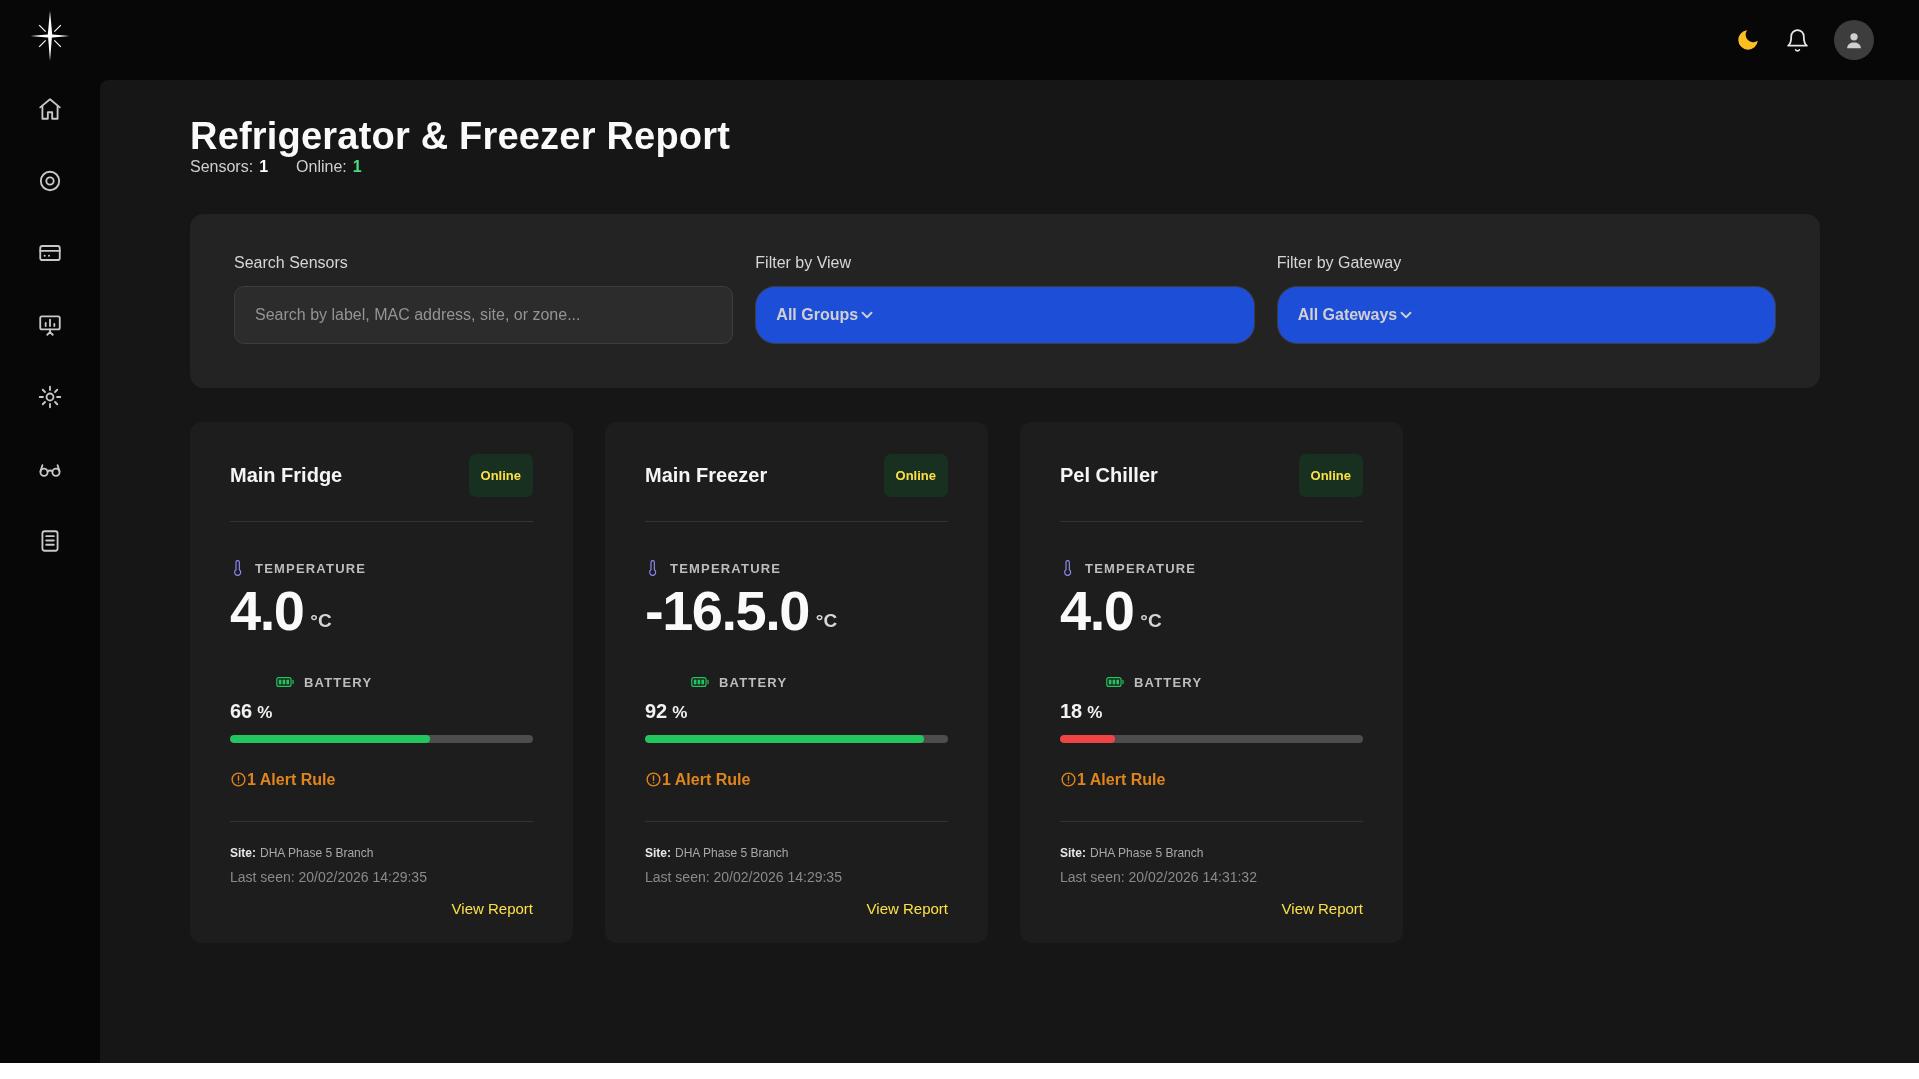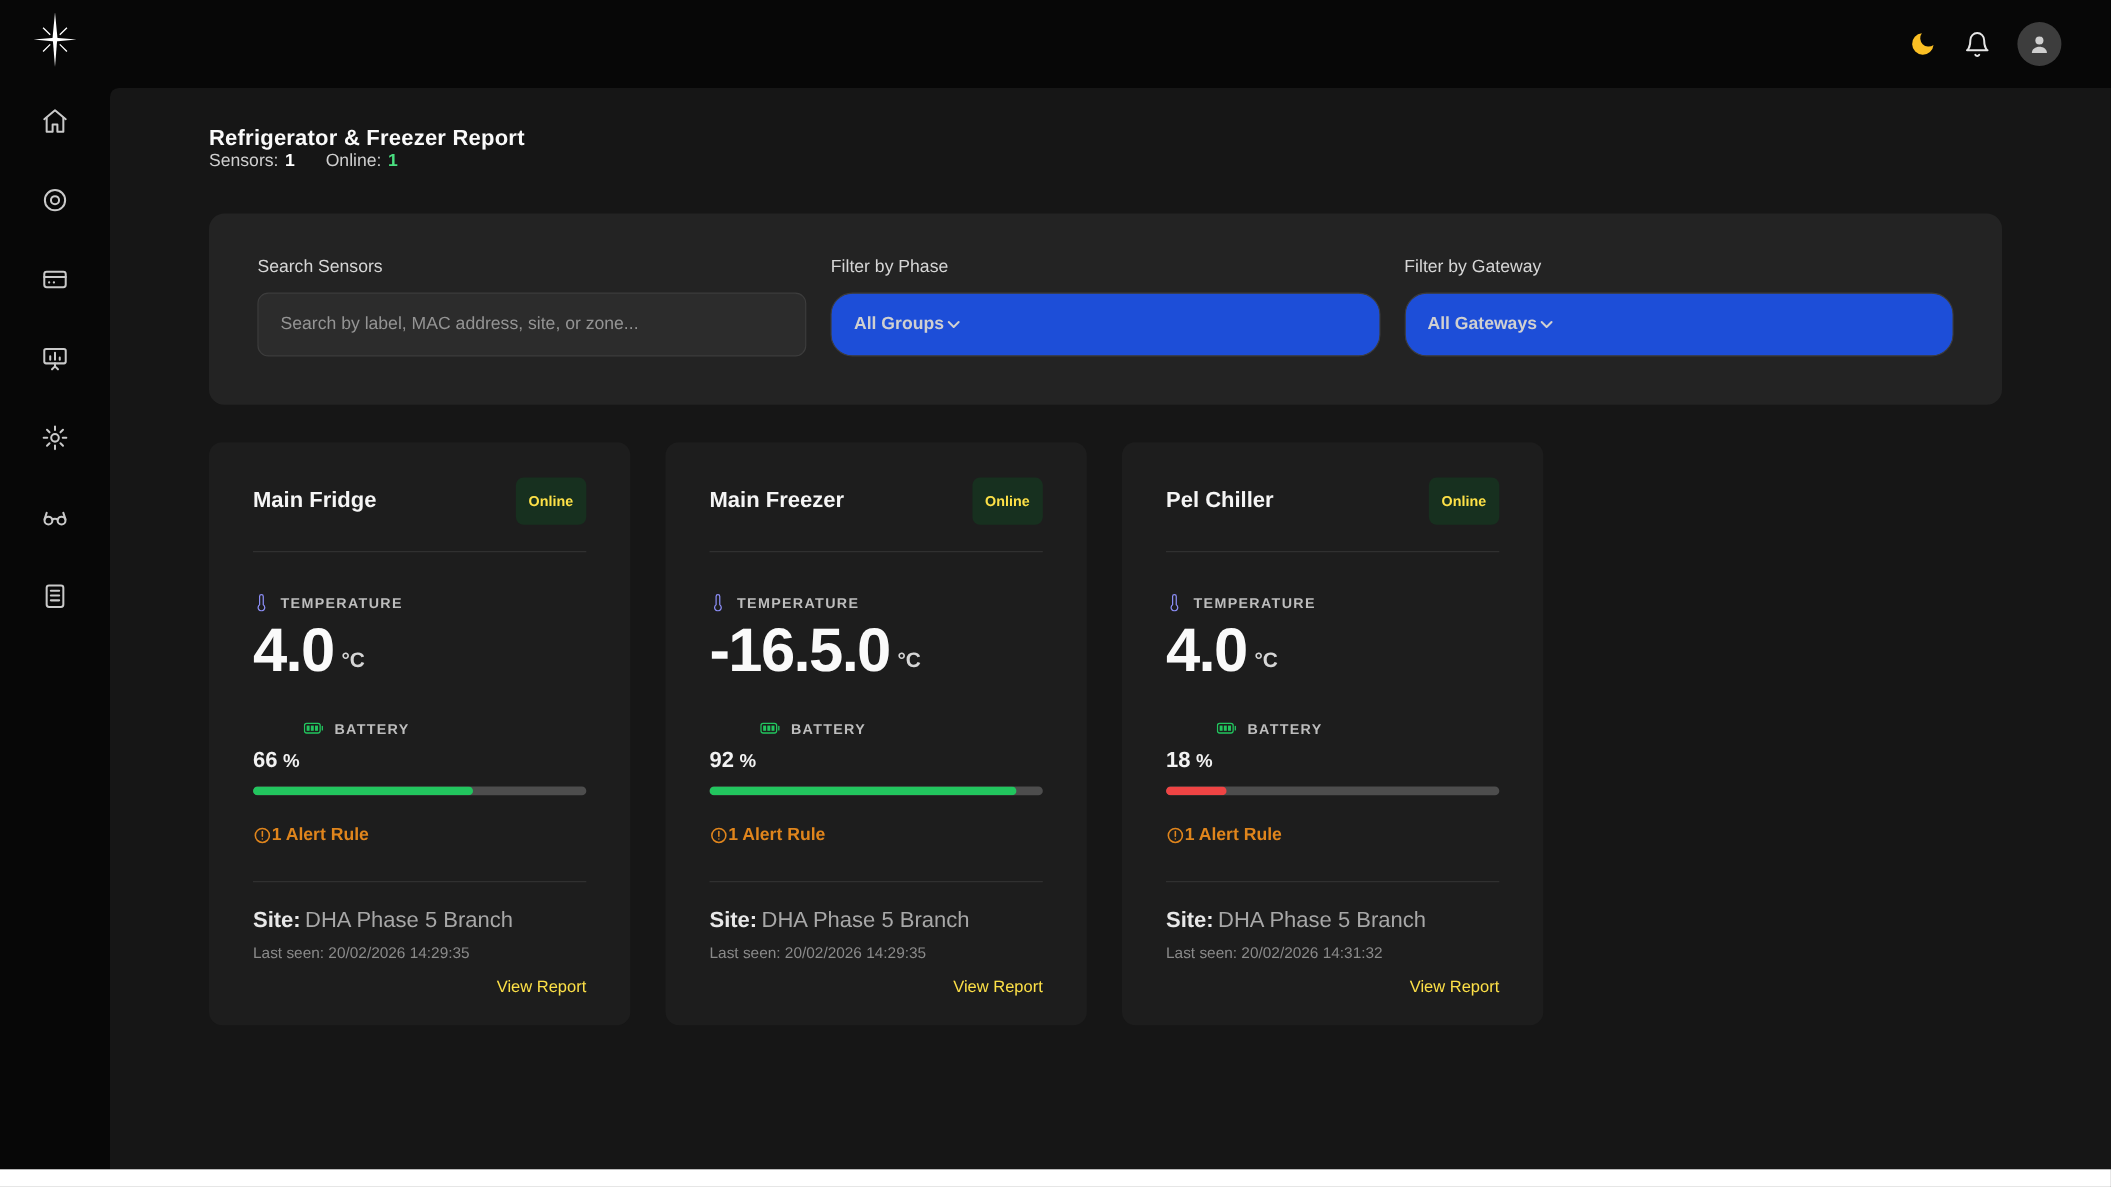--- a/index.html
+++ b/index.html
@@ -37,21 +37,21 @@
     width: 40px; height: 30px; display: flex; align-items: center; justify-content: center;
   }
   .side-item svg { width: 26px; height: 26px; }
 
   
   .main {
     position: fixed; left: 100px; top: 80px; right: 0; bottom: 16px;
     background: #161616; border-top-left-radius: 8px;
     padding: 35px 95px 0 90px; overflow: hidden;
   }
-  .page-title { font-size: 20px; font-weight: 800; color: #fafafa; letter-spacing: .2px; }
+  .page-title { font-size: 38px; font-weight: 800; color: #fafafa; letter-spacing: .2px; }
   .stats-row { display: flex; gap: 28px; font-size: 16px; color: #cfcfcf; }
   .stat-value { font-weight: 700; color: #ffffff; margin-left: 6px; }
   .stat-value.online { color: #4ade80; }
   .description { margin-top: 16px; font-size: 16px; color: #8b8b8b; }
 
   
   .filters {
     margin-top: 38px; max-width: 1630px; background: #232323;
     border-radius: 14px; padding: 40px 44px 44px; display: flex; gap: 22px;
   }
@@ -96,21 +96,21 @@
   .temp-unit { font-size: 19px; font-weight: 600; color: #d6d6d6; margin-left: 7px; padding-bottom: 9px; }
   .battery-row { margin-top: 10px; font-weight: 700; color: #f2f2f2; }
   .battery-value { font-size: 20px; }
   .battery-unit { font-size: 17px; margin-left: 5px; font-weight: 600; }
   .bar { margin-top: 12px; height: 8px; border-radius: 5px; background: #4d4d4d; overflow: hidden; }
   .bar-fill { height: 100%; border-radius: 5px; }
   .alert-row {
     margin-top: 28px; display: flex; align-items: center; 
     font-size: 16px; font-weight: 700; color: #e0851c;
   }
-  .site-row { margin-top: 24px; font-size: 20px; color: #a8a8a8; }
+  .site-row { margin-top: 24px; font-size: 12px; color: #a8a8a8; }
   .site-label { font-weight: 700; color: #e8e8e8; margin-right: 4px; }
   .last-seen { margin-top: 9px; font-size: 14px; color: #8a8a8a; }
   .view-report {
     margin-top: 15px; align-self: flex-end; font-size: 15px; color: #fde047;
     background: none; border: none; cursor: pointer; font-family: inherit;
   }
 
   
   .footer-strip { position: fixed; left: 0; right: 0; bottom: 0; height: 16px; background: #ffffff; z-index: 5; }
 
@@ -214,21 +214,21 @@
     </div>
   </div>
 
 
   <section class="filters">
     <div class="field">
       <div class="field-label">Search Sensors</div>
       <input class="text-input" type="text" placeholder="Search by label, MAC address, site, or zone..." style="">
     </div>
     <div class="field">
-      <div class="field-label">Filter by Phase</div>
+      <div class="field-label">Filter by View</div>
       <div class="select">
         <span>All Groups</span>
         <svg class="stroke-ic" width="18" height="18" viewBox="0 0 24 24" style="stroke-width:2.4">
           <path d="M6 9l6 6 6-6"></path>
         </svg>
       </div>
     </div>
     <div class="field">
       <div class="field-label">Filter by Gateway</div>
       <div class="select">

